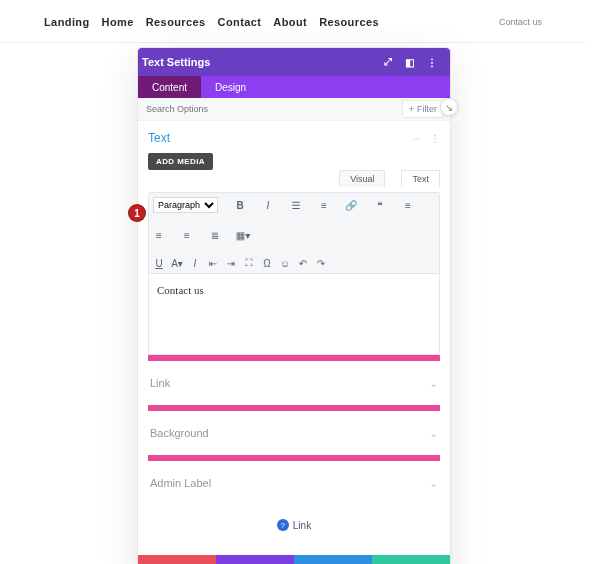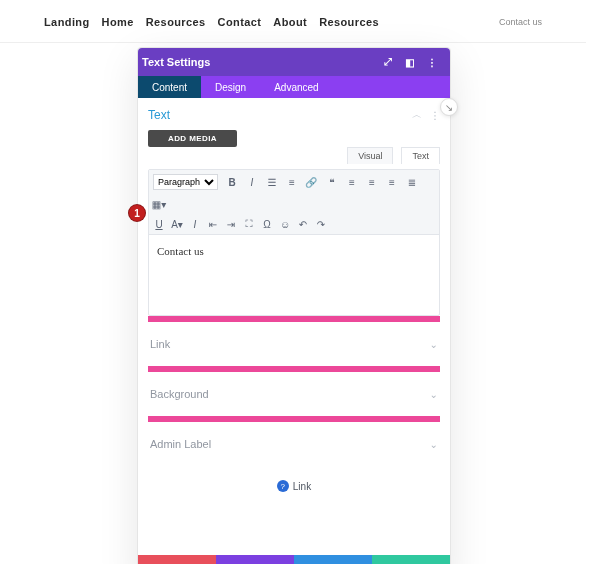--- a/index.html
+++ b/index.html
@@ -9,37 +9,37 @@
   .nav-left{display:flex;gap:12px;font-size:11px;font-weight:700;letter-spacing:.4px;color:#2b2b2b}
   .nav-item{cursor:pointer}
   .nav-right{margin-left:auto;font-size:9px;color:#888}
   
   .modal{position:absolute;left:137px;top:47px;width:312px;background:#fff;border:1px solid #e5e5e5;border-radius:4px;box-shadow:0 12px 40px rgba(0,0,0,.10);overflow:visible}
   .titlebar{background:#6a3ec2;color:#fff;display:flex;align-items:center;height:28px;padding:0 10px 0 4px;border-radius:4px 4px 0 0;font-size:11px;font-weight:600}
   .titlebar-spacer{flex:1}
   .titlebar .ico{width:16px;height:16px;display:flex;align-items:center;justify-content:center;color:#fff;font-size:10px;margin-left:6px;cursor:pointer}
   .tabs{background:#8b3ff1;display:flex;gap:0;height:22px;font-size:10px;color:#fff}
   .tab{padding:0 14px;display:flex;align-items:center;cursor:pointer}
-  .tab.active{background:#0c4a6e}
+  .tab.active{background:#701a75}
   .close-tabs{position:absolute;right:-8px;top:50px;background:#fff;border:1px solid #ddd;border-radius:50%;width:16px;height:16px;display:flex;align-items:center;justify-content:center;font-size:10px;color:#888;cursor:pointer;box-shadow:0 1px 4px rgba(0,0,0,.1)}
   .searchbar{display:flex;align-items:center;background:#f7f8fa;height:22px;padding:0 6px;font-size:9px;border-bottom:1px solid #eef0f3}
   .searchbar input{flex:1;background:transparent;border:0;font-size:9px;color:#8a94a6;outline:none}
   .filter{color:#7a8299;font-size:9px;display:flex;align-items:center;gap:3px;cursor:pointer;border:1px solid #e3e6eb;border-radius:2px;height:16px;padding:0 6px;background:#fff}
   .body{padding:8px 10px 0 10px}
   .panel-head{display:flex;align-items:center;margin:2px 0 8px 0}
   .panel-title{color:#2a9ad6;font-size:12px;font-weight:500}
   .panel-head .sp{flex:1}
   .panel-head .ico{color:#b6bdc7;font-size:10px;margin-left:8px;cursor:pointer}
   .label{font-size:9px;font-weight:700;color:#555;margin:0 0 4px 0}
-  .add-media{background:#4a4a4a;color:#fff;border:0;font-size:8px;font-weight:700;letter-spacing:.4px;padding:4px 20px;border-radius:2px;cursor:pointer}
+  .add-media{background:#4a4a4a;color:#fff;border:0;font-size:8px;font-weight:700;letter-spacing:.4px;padding:4px 8px;border-radius:2px;cursor:pointer}
   .editor{border:1px solid #e2e5ea;border-radius:2px;margin-top:6px}
-  .editor-tabs{display:flex;justify-content:flex-end;gap:8px;font-size:9px;color:#555}
+  .editor-tabs{display:flex;justify-content:flex-end;gap:16px;font-size:9px;color:#555}
   .editor-tab{padding:3px 10px;border:1px solid #e2e5ea;border-bottom:0;margin-bottom:-1px;background:#fff;cursor:pointer}
   .editor-tab.active{border-color:#e2e5ea;background:#f7f8fa}
-  .toolbar{background:#f4f6f8;border-bottom:1px solid #e2e5ea;padding:4px 4px;display:flex;flex-wrap:wrap;gap:8px;align-items:center}
+  .toolbar{background:#f4f6f8;border-bottom:1px solid #e2e5ea;padding:4px 4px;display:flex;flex-wrap:wrap;gap:16px;align-items:center}
   .toolbar select{font-size:9px;height:16px;border:1px solid #d6d9de;background:#fff}
   .tb-ico{width:12px;height:12px;display:flex;align-items:center;justify-content:center;color:#5a6373;font-size:10px;cursor:pointer}
   .row2{width:100%}
   .content{padding:10px 8px 40px 8px;font-family:Georgia,serif;color:#333;font-size:11px;position:relative;min-height:30px}
   .accordion{display:flex;align-items:center;justify-content:space-between;color:#9096a0;font-size:11px;padding:16px 2px;border-top:6px solid #ec4899;cursor:pointer}
   .chev{color:#b3b9c2;font-size:10px}
   .help-row{display:flex;justify-content:center;align-items:center;gap:4px;padding:14px 0 0 0;font-size:10px;color:#4e5560}
   .help-row .q{background:#2a6bd6;color:#fff;border-radius:50%;width:12px;height:12px;display:flex;align-items:center;justify-content:center;font-size:8px}
   .footer{display:flex;height:26px}
   .fbtn{flex:1;display:flex;align-items:center;justify-content:center;color:#fff;cursor:pointer;font-size:12px}
@@ -72,25 +72,31 @@
   <div class="titlebar">
     <span>Text Settings</span>
     <span class="titlebar-spacer"></span>
     <span class="ico">⤢</span>
     <span class="ico">◧</span>
     <span class="ico">⋮</span>
   </div>
   <div class="tabs">
     <span class="tab active">Content</span>
     <span class="tab">Design</span>
-    <span class="tab">Advanced</span>
   </div>
   <span class="close-tabs">↘</span>
 
   <div class="modal-inner">
+    <div class="searchbar">
+      <input placeholder="Search Options" style="">
+      <span class="filter">
+        <span>+</span>
+        <span>Filter</span>
+      </span>
+    </div>
 
     <div class="body">
       <div class="panel-head">
         <span class="panel-title">Text</span>
         <span class="sp"></span>
         <span class="ico">︿</span>
         <span class="ico">⋮</span>
       </div>
 
       <button class="add-media">ADD MEDIA</button>

